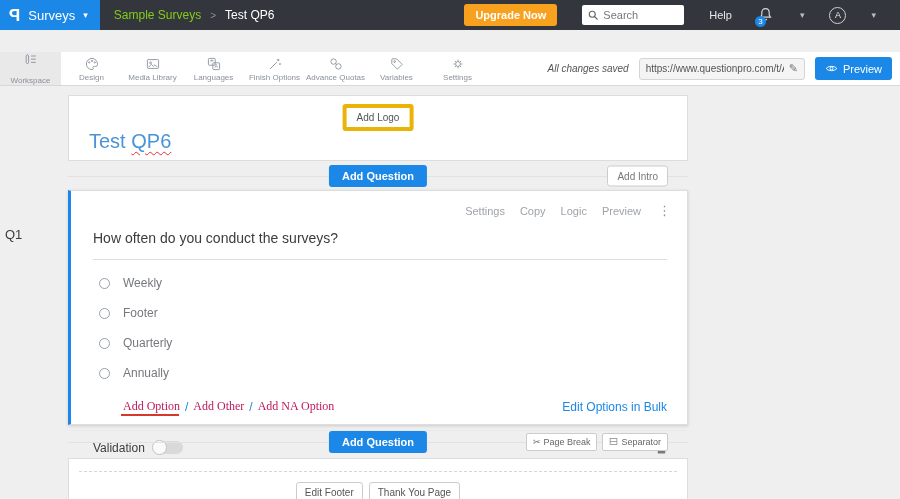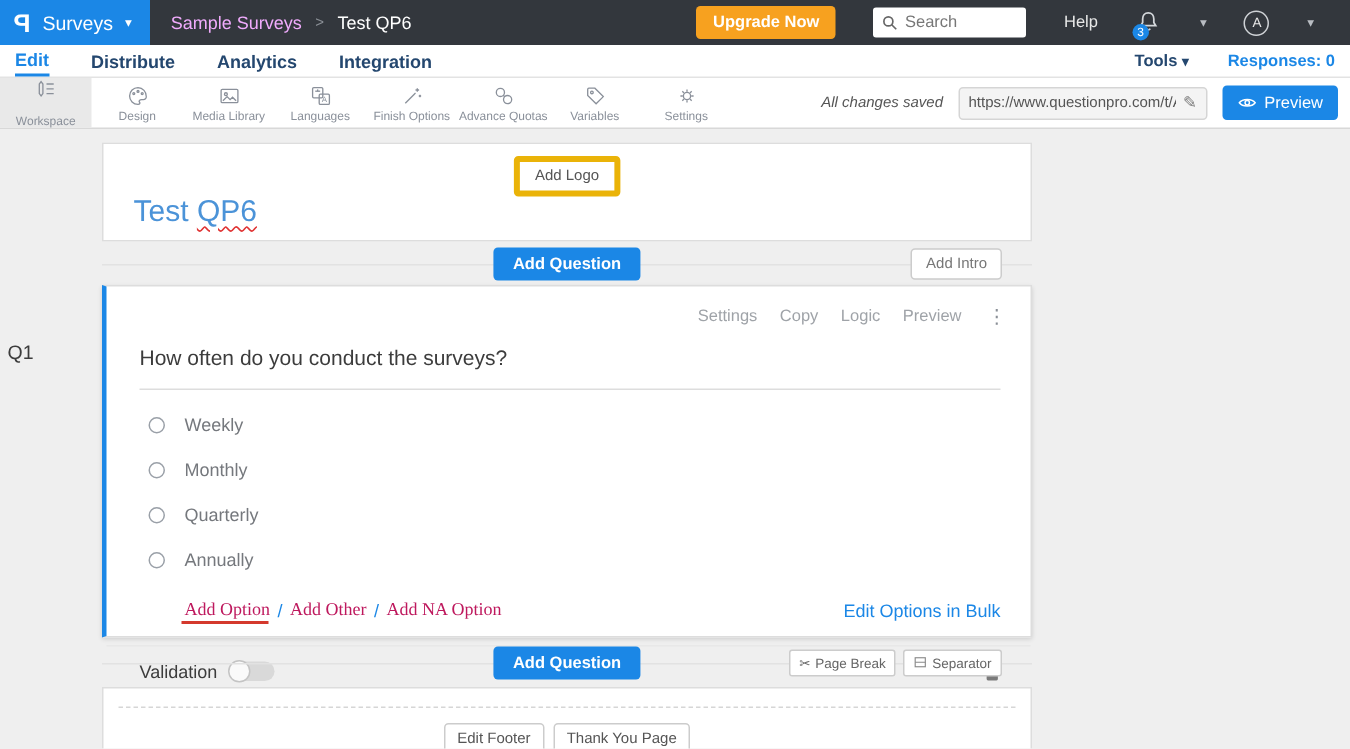--- a/index.html
+++ b/index.html
@@ -7,21 +7,21 @@
   .app { position:relative; width:900px; height:499px; }
 
   
   .topbar { position:absolute; top:0; left:0; right:0; height:30px; background:#33373d; display:flex; align-items:center; }
   .logo-area { height:30px; background:#1b87e6; display:flex; align-items:center; padding:0 12px 0 9px; gap:8px; cursor:pointer; }
   .logo { color:#fff; font-weight:bold; font-size:17px; line-height:1; transform:scaleX(-1); display:inline-block; }
   .product { color:#fff; font-size:13px; }
   .caret { font-size:9px; color:#fff; }
   .caret.dim { color:#b9bdc3; }
   .breadcrumb { display:flex; align-items:center; gap:9px; margin-left:14px; font-size:12px; }
-  .bc-parent { color:#f0abfc; cursor:pointer; }
+  .bc-parent { color:#84cc16; cursor:pointer; }
   .bc-sep { color:#8a8f96; font-size:10px; }
   .bc-current { color:#fff; }
   .topbar-right { margin-left:auto; display:flex; align-items:center; gap:25px; padding-right:24px; }
   .upgrade-btn { background:#f7a11f; color:#fff; border:none; border-radius:3px; font-size:11px; font-weight:bold; padding:5px 11px; cursor:pointer; font-family:"Liberation Sans", sans-serif; }
   .searchbox { background:#fff; border-radius:2px; width:102px; height:20px; display:flex; align-items:center; padding:0 5px; gap:4px; }
   .searchbox input { border:none; outline:none; width:76px; font-size:11px; color:#333; font-family:"Liberation Sans", sans-serif; }
   .searchbox input::placeholder { color:#777; }
   .help { color:#e8e8e8; font-size:11px; cursor:pointer; }
   .bell-wrap { position:relative; width:18px; height:18px; cursor:pointer; }
   .badge { position:absolute; left:-2px; bottom:-3px; background:#1b87e6; color:#fff; font-size:8px; width:11px; height:11px; border-radius:50%; display:flex; align-items:center; justify-content:center; }
@@ -129,30 +129,20 @@
         <span class="badge">3</span>
       </div>
       <span class="caret dim">▾</span>
       <div class="avatar">
           <span>A</span>
         </div>
       <span class="caret dim">▾</span>
     </div>
   </div>
 
-  <div class="navrow">
-    <span class="tab active">Edit</span>
-    <span class="tab">Distribute</span>
-    <span class="tab">Analytics</span>
-    <span class="tab">Integration</span>
-    <div class="nav-right">
-      <span class="tools"><span>Tools</span> <span class="caret">▾</span></span>
-      <span class="responses">Responses: 0</span>
-    </div>
-  </div>
 
   <div class="toolbar">
     <div class="tool-item active">
       <span>
         <svg width="16" height="16" viewBox="0 0 20 20" fill="none" stroke="#8a909a" stroke-width="1.1">
             <path d="M5.5 3 L7 5 L7 13 L5.5 15 L4 13 L4 5 Z"></path>
             <line x1="10" y1="5" x2="16" y2="5"></line>
             <line x1="10" y1="9" x2="16" y2="9"></line>
             <line x1="10" y1="13" x2="16" y2="13"></line>
           </svg>
@@ -270,21 +260,21 @@
         <span class="kebab">⋮</span>
       </div>
       <div class="q-text">How often do you conduct the surveys?</div>
       <div class="options">
         <div class="option-row">
           <span class="radio"></span>
           <span class="option-label">Weekly</span>
         </div>
         <div class="option-row">
           <span class="radio"></span>
-          <span class="option-label">Monthly</span>
+          <span class="option-label">Footer</span>
         </div>
         <div class="option-row">
           <span class="radio"></span>
           <span class="option-label">Quarterly</span>
         </div>
         <div class="option-row">
           <span class="radio"></span>
           <span class="option-label">Annually</span>
         </div>
       </div>

